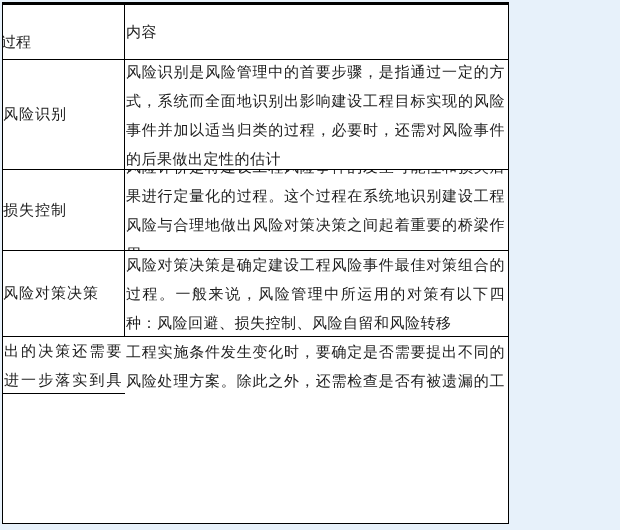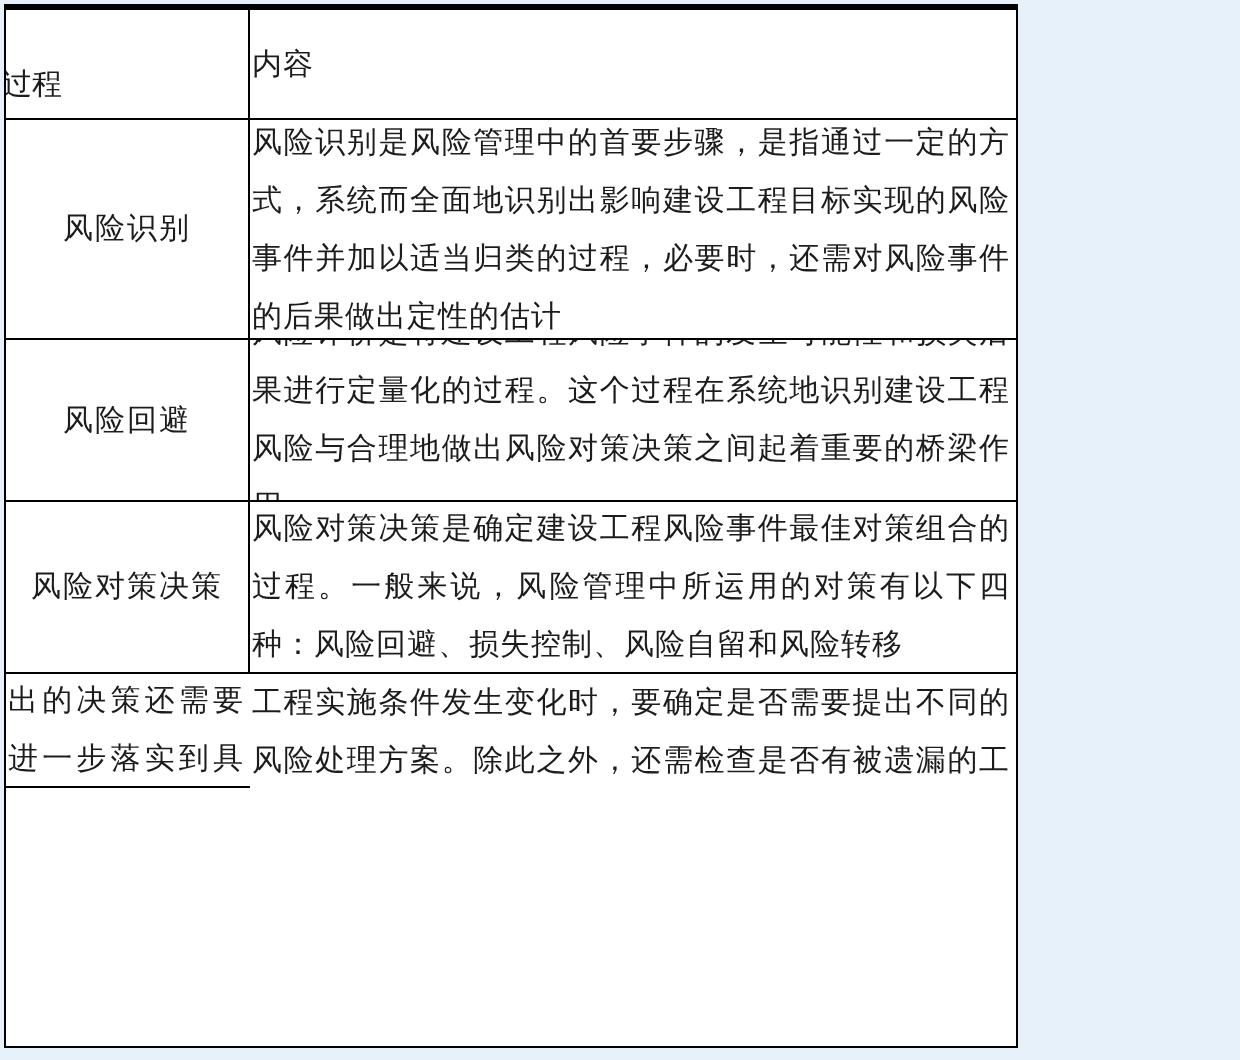--- a/index.html
+++ b/index.html
@@ -31,21 +31,20 @@
   .cell {
     box-sizing: border-box;
     border-bottom: 1px solid #000;
     font-size: 15px;
     overflow: hidden;
   }
   .proc-cell {
     border-right: 1px solid #000;
     display: flex;
     align-items: center;
-    justify-content: center;
     text-align: center;
     letter-spacing: 1px;
   }
   .content-cell {
     display: flex;
     align-items: center;
     padding: 0 3px 0 1px;
     line-height: 29px;
     letter-spacing: 0.5px;
     text-align: justify;
@@ -78,21 +77,21 @@
   </div>
 
   <div class="cell proc-cell">
     <span>风险识别</span>
   </div>
   <div class="cell content-cell">
     <span>风险识别是风险管理中的首要步骤，是指通过一定的方式，系统而全面地识别出影响建设工程目标实现的风险事件并加以适当归类的过程，必要时，还需对风险事件的后果做出定性的估计</span>
   </div>
 
   <div class="cell proc-cell">
-    <span>风险回避</span>
+    <span>损失控制</span>
   </div>
   <div class="cell content-cell">
     <span>风险评价是将建设工程风险事件的发生可能性和损失后果进行定量化的过程。这个过程在系统地识别建设工程风险与合理地做出风险对策决策之间起着重要的桥梁作用</span>
   </div>
 
   <div class="cell proc-cell">
     <span>风险对策决策</span>
   </div>
   <div class="cell content-cell">
     <span>风险对策决策是确定建设工程风险事件最佳对策组合的过程。一般来说，风险管理中所运用的对策有以下四种：风险回避、损失控制、风险自留和风险转移</span>

